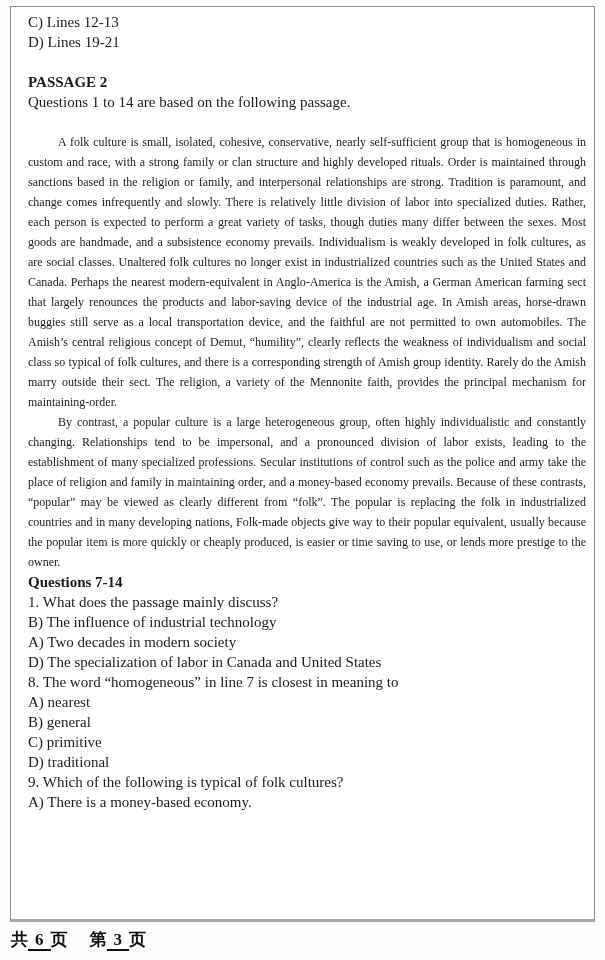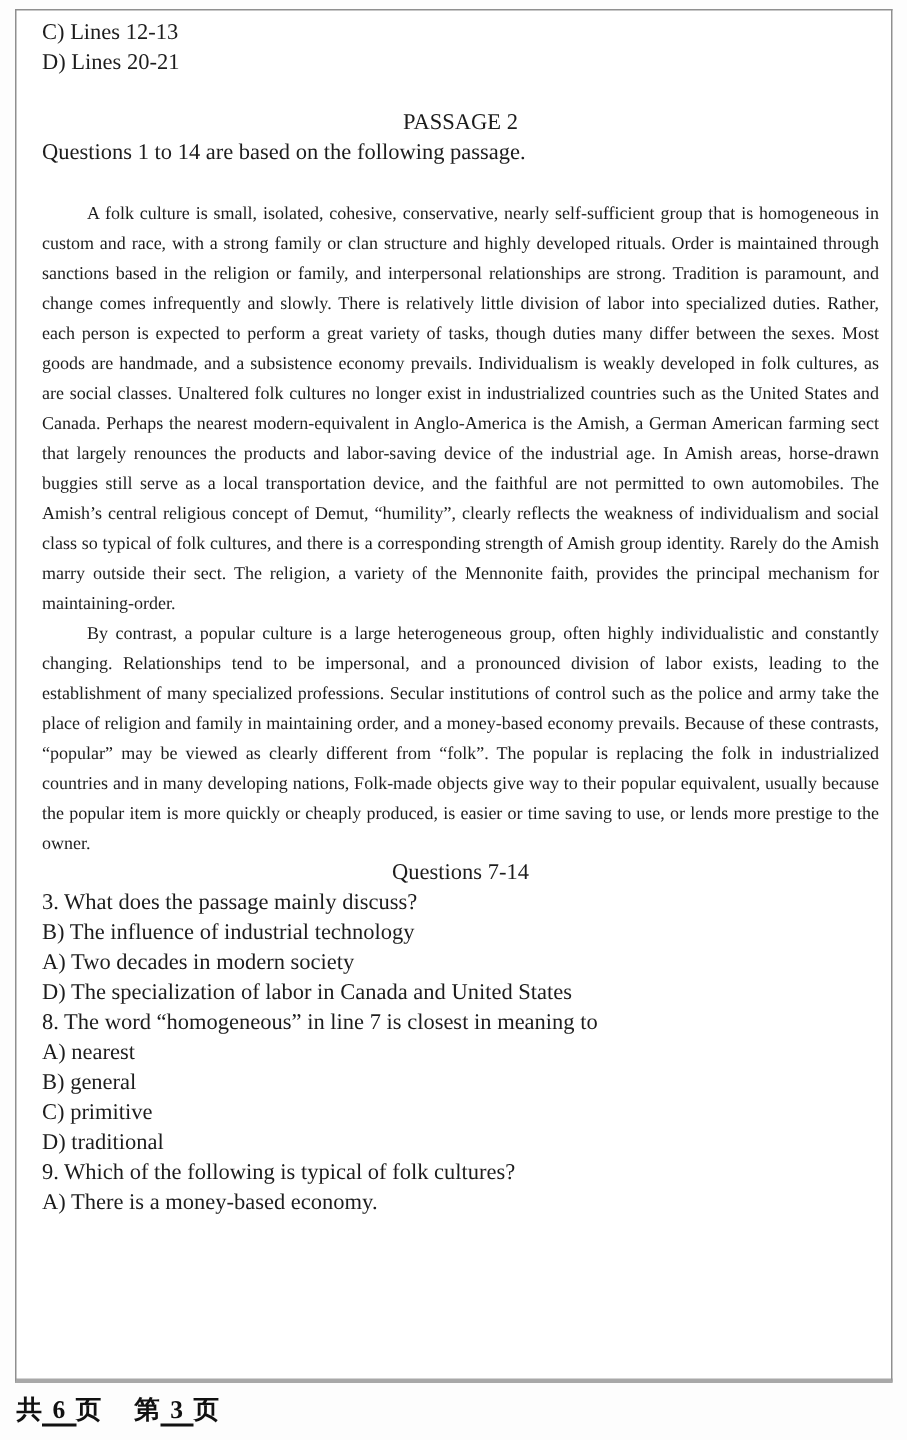--- a/index.html
+++ b/index.html
@@ -29,21 +29,21 @@
     border: 1.5px solid #8f8f8f;
     border-bottom: 3px solid #a8a8a8;
     padding: 5px 8px 2px 17px;
     overflow: hidden;
   }
   .line {
     font-size: 15px;
     line-height: 20px;
     white-space: nowrap;
   }
-  .bold { font-weight: normal; text-align: center; }
+  .bold { font-weight: bold; }
   .blank { height: 20px; }
   .para {
     margin: 0;
     font-size: 12px;
     line-height: 20px;
     text-align: justify;
     text-indent: 30px;
   }
   .footer {
     position: absolute;
@@ -63,35 +63,35 @@
     line-height: 1.05;
   }
 </style>
 </head>
 <body>
 
 <div class="page">
   <div class="frame">
 
     <div class="line">C) Lines 12-13</div>
-    <div class="line">D) Lines 20-21</div>
+    <div class="line">D) Lines 19-21</div>
 
     <div class="blank"></div>
 
     <div class="line bold">PASSAGE 2</div>
     <div class="line">Questions 1 to 14 are based on the following passage.</div>
 
     <div class="blank"></div>
 
     <p class="para">A folk culture is small, isolated, cohesive, conservative, nearly self-sufficient group that is homogeneous in custom and race, with a strong family or clan structure and highly developed rituals. Order is maintained through sanctions based in the religion or family, and interpersonal relationships are strong. Tradition is paramount, and change comes infrequently and slowly. There is relatively little division of labor into specialized duties. Rather, each person is expected to perform a great variety of tasks, though duties many differ between the sexes. Most goods are handmade, and a subsistence economy prevails. Individualism is weakly developed in folk cultures, as are social classes. Unaltered folk cultures no longer exist in industrialized countries such as the United States and Canada. Perhaps the nearest modern-equivalent in Anglo-America is the Amish, a German American farming sect that largely renounces the products and labor-saving device of the industrial age. In Amish areas, horse-drawn buggies still serve as a local transportation device, and the faithful are not permitted to own automobiles. The Amish’s central religious concept of Demut, “humility”, clearly reflects the weakness of individualism and social class so typical of folk cultures, and there is a corresponding strength of Amish group identity. Rarely do the Amish marry outside their sect. The religion, a variety of the Mennonite faith, provides the principal mechanism for maintaining-order.</p>
     <p class="para">By contrast, a popular culture is a large heterogeneous group, often highly individualistic and constantly changing. Relationships tend to be impersonal, and a pronounced division of labor exists, leading to the establishment of many specialized professions. Secular institutions of control such as the police and army take the place of religion and family in maintaining order, and a money-based economy prevails. Because of these contrasts, “popular” may be viewed as clearly different from “folk”. The popular is replacing the folk in industrialized countries and in many developing nations, Folk-made objects give way to their popular equivalent, usually because the popular item is more quickly or cheaply produced, is easier or time saving to use, or lends more prestige to the owner.</p>
 
     <div class="line bold">Questions 7-14</div>
 
-    <div class="line">3. What does the passage mainly discuss?</div>
+    <div class="line">1. What does the passage mainly discuss?</div>
     <div class="line">B) The influence of industrial technology</div>
     <div class="line">A) Two decades in modern society</div>
     <div class="line">D) The specialization of labor in Canada and United States</div>
 
     <div class="line">8. The word “homogeneous” in line 7 is closest in meaning to</div>
     <div class="line">A) nearest</div>
     <div class="line">B) general</div>
     <div class="line">C) primitive</div>
     <div class="line">D) traditional</div>
 

